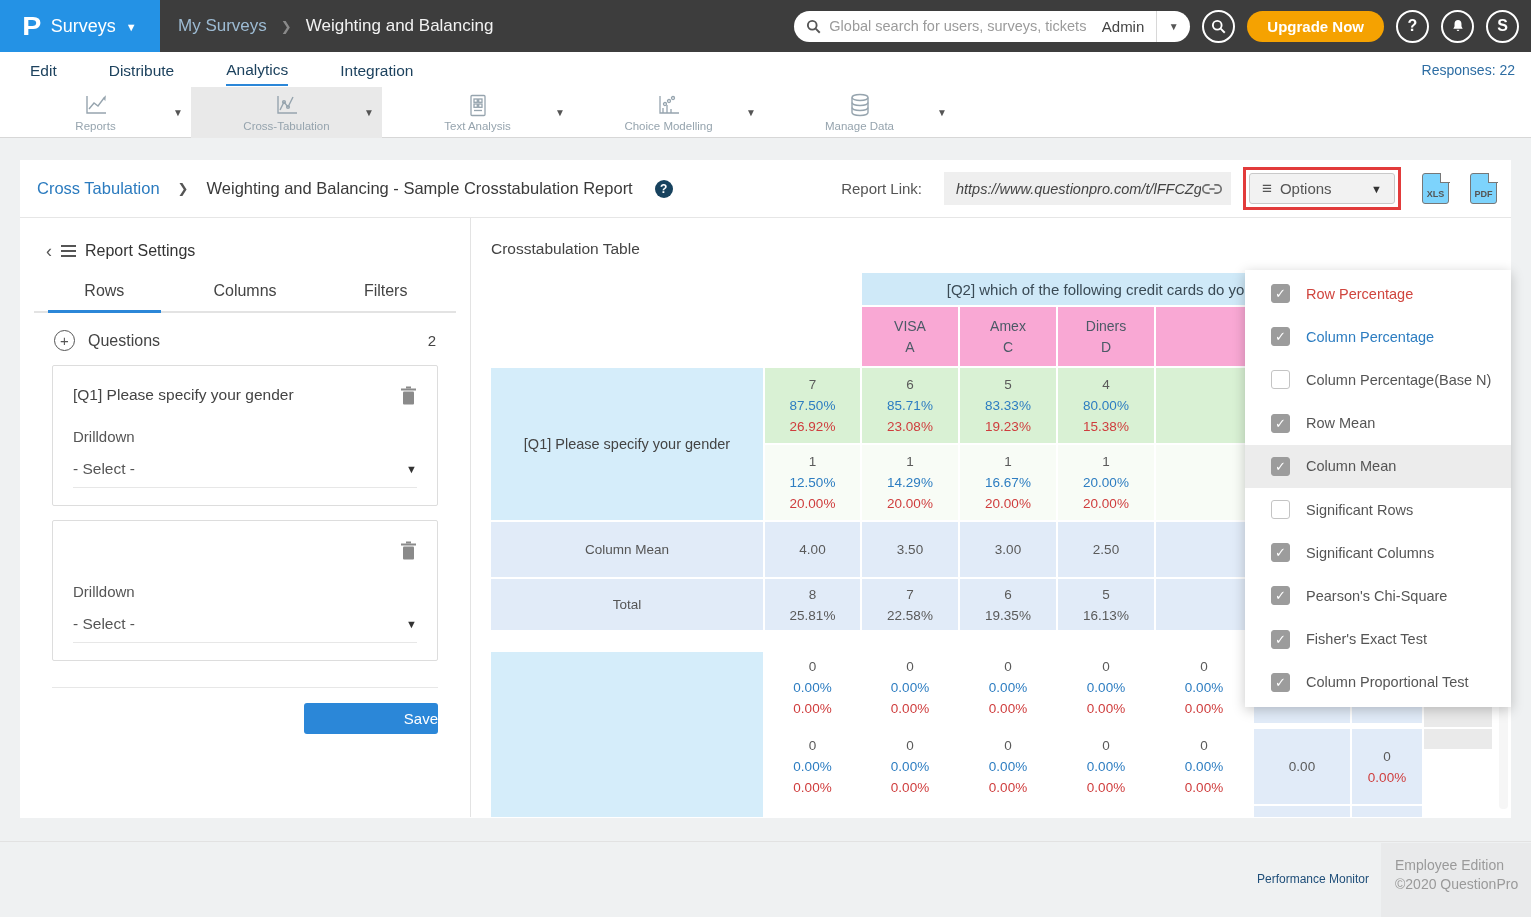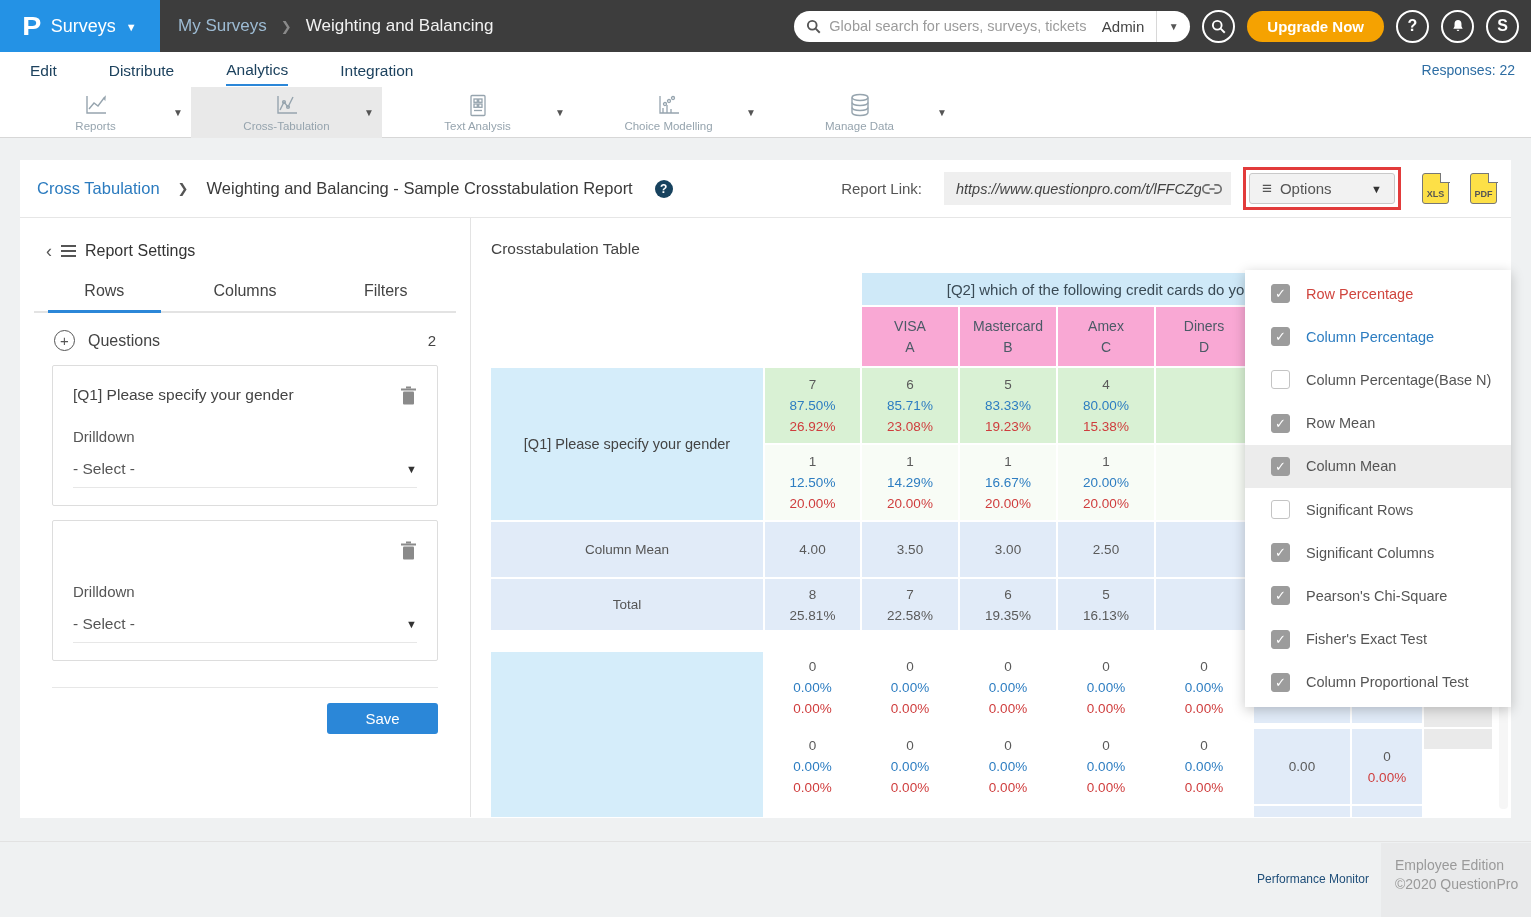--- a/index.html
+++ b/index.html
@@ -47,21 +47,21 @@
   .rep-crumb .sep { color:#555; font-size:13px; font-weight:bold; }
   .rep-crumb .title { color:#3a3a3a; }
   .help-badge { width:18px; height:18px; background:#17425e; color:#fff; border-radius:50%; font-size:12px; font-weight:bold; display:flex; align-items:center; justify-content:center; margin-left:4px; cursor:pointer; }
   .header-right { margin-left:auto; display:flex; align-items:center; }
   .rl-label { font-size:15px; color:#555; margin-right:22px; }
   .url-box { width:287px; height:33px; background:#efefef; display:flex; align-items:center; padding:0 8px 0 12px;font-style:italic; }
   .url-box .url { font-size:14.5px; color:#444; flex:1; white-space:nowrap; overflow:hidden; }
   .red-box { border:3px solid #e23b3b; padding:3px; margin-left:12px; }
   .options-btn { width:146px; height:31px; background:#f2f2f2; border:1px solid #c9c9c9; border-radius:3px; display:flex; align-items:center; padding:0 12px; gap:8px; font-size:15px; color:#555; cursor:pointer; }
   .options-btn .ob-caret { margin-left:auto; font-size:11px; color:#333; }
-  .file-icon { width:27px; height:31px; border:1.5px solid #777; border-radius:3px; position:relative; margin-left:21px; display:flex; align-items:flex-end; justify-content:center; cursor:pointer; background:#fde047; }
+  .file-icon { width:27px; height:31px; border:1.5px solid #777; border-radius:3px; position:relative; margin-left:21px; display:flex; align-items:flex-end; justify-content:center; cursor:pointer; background:#7dd3fc; }
   .file-icon::before { content:""; position:absolute; top:-1.5px; right:-1.5px; width:9px; height:9px; background:#fff; border-left:1.5px solid #777; border-bottom:1.5px solid #777; }
   .file-icon .f-label { font-size:9px; font-weight:bold; color:#555; margin-bottom:4px; letter-spacing:0; }
 
   
   .card-body { display:flex; height:599px; position:relative; }
   .left-panel { width:451px; border-right:1px solid #e3e3e3; padding-top:24px; }
   .rs-header { display:flex; align-items:center; gap:9px; padding-left:26px; color:#333; font-size:16px; cursor:pointer; }
   .rs-back { color:#555; font-size:18px; line-height:1; }
   .burger { display:inline-flex; flex-direction:column; gap:3px; }
   .burger i { width:15px; height:2px; background:#555; }
@@ -75,21 +75,21 @@
   .q-card { border:1px solid #ddd; border-radius:2px; margin:14px 32px 0; padding:20px 20px 0; height:141px; }
   .q-card-top { display:flex; align-items:flex-start; }
   .q-text { font-size:15.5px; color:#444; }
   .trash { margin-left:auto; cursor:pointer; display:flex; }
   .drill-label { font-size:15px; color:#555; margin-top:23px; }
   .select-row { display:flex; align-items:center; margin-top:15px; padding-bottom:9px; border-bottom:1px solid #e7e7e7; cursor:pointer; }
   .select-val { font-size:15.5px; color:#555; }
   .select-caret { margin-left:auto; font-size:11px; color:#333; }
   .panel-divider { margin:26px 32px 0; border-top:1px solid #e7e7e7; }
   .save-row { display:flex; justify-content:flex-end; margin:15px 32px 0; }
-  .save-btn { width:111px; height:31px; background:#2b87d8; border:none; border-radius:3px; color:#fff; font-size:15px; font-family:inherit; cursor:pointer; }
+  .save-btn { width:134px; height:31px; background:#2b87d8; border:none; border-radius:3px; color:#fff; font-size:15px; font-family:inherit; cursor:pointer;text-align:right; }
 
   
   .table-region { flex:1; position:relative; padding:22px 0 0 20px; overflow:hidden; }
   .ct-title { font-size:15.5px; color:#444; }
   .grid { margin-top:15px; display:grid; grid-template-columns:272px 95px 96px 96px 96px 96px 96px 70px 68px; grid-auto-rows:min-content; gap:2px; width:1003px; }
   .cell { display:flex; flex-direction:column; align-items:center; justify-content:center; font-size:13.5px; color:#555; line-height:21px; text-align:center; }
   .r1 { height:32px; } .r2 { height:59px; } .r3 { height:75px; } .r4 { height:75px; } .r5 { height:55px; } .r6 { height:51px; } .r7 { height:71px; } .r8 { height:75px; } .r9 { height:20px; }
   .c-band { background:#cfe9f8; color:#3a4a55; font-size:15px; overflow:hidden; white-space:nowrap; }
   .c-head { background:#f9a8d4; color:#4b5a66; font-size:14px; }
   .c-qlabel { background:#d5edfa; color:#444; font-size:14.5px; }
@@ -347,24 +347,20 @@
         <div class="cell r1" style="grid-column:1/3;"></div>
         <div class="cell r1 c-band" style="grid-column:3/8;">[Q2] which of the following credit cards do you o</div>
         <div class="cell r1" style="grid-column:8/10;"></div>
 
         <div class="cell r2" style="grid-column:1/3;"></div>
         <div class="cell r2 c-head">
             <span>VISA</span>
             <span>A</span>
           </div>
         <div class="cell r2 c-head">
-            <span>Mastercard</span>
-            <span>B</span>
-          </div>
-        <div class="cell r2 c-head">
             <span>Amex</span>
             <span>C</span>
           </div>
         <div class="cell r2 c-head">
             <span>Diners</span>
             <span>D</span>
           </div>
         <div class="cell r2 c-head"></div>
         <div class="cell r2" style="grid-column:8/10;"></div>
 

